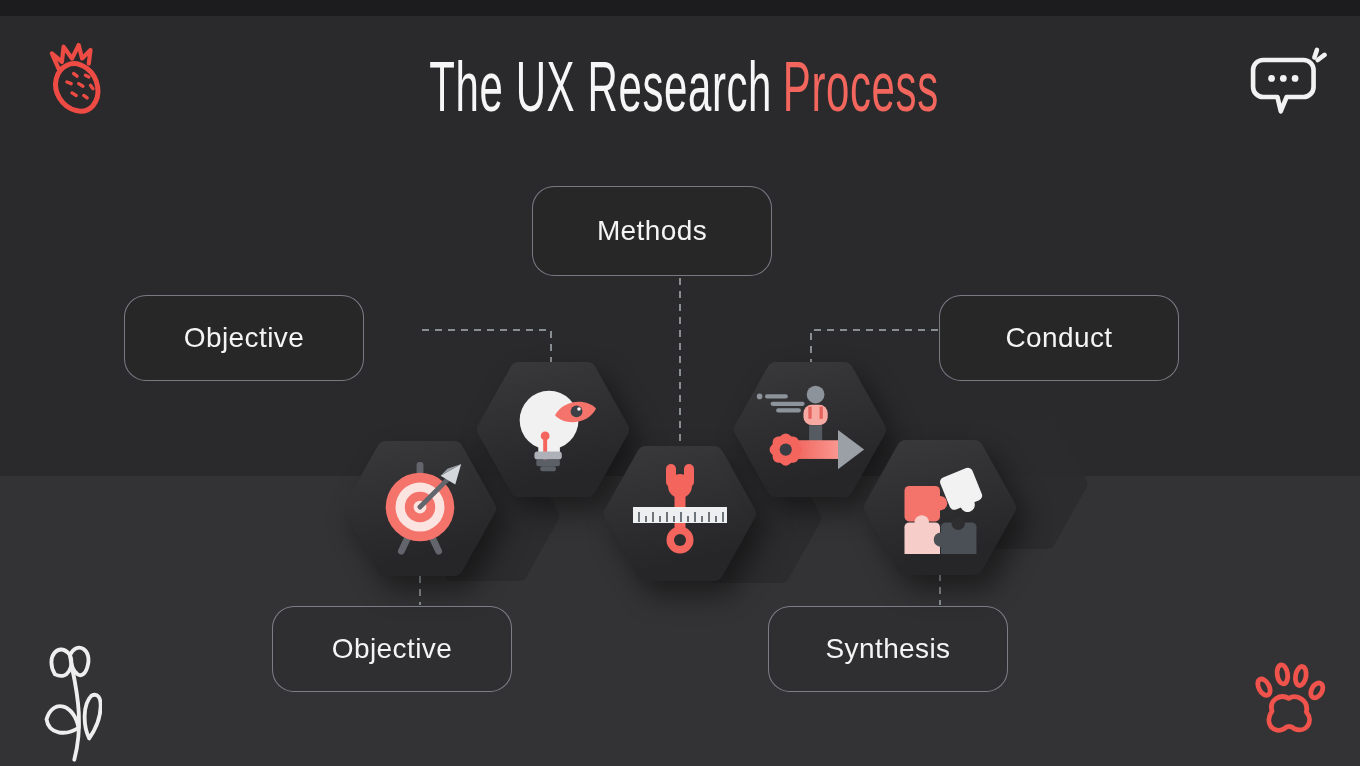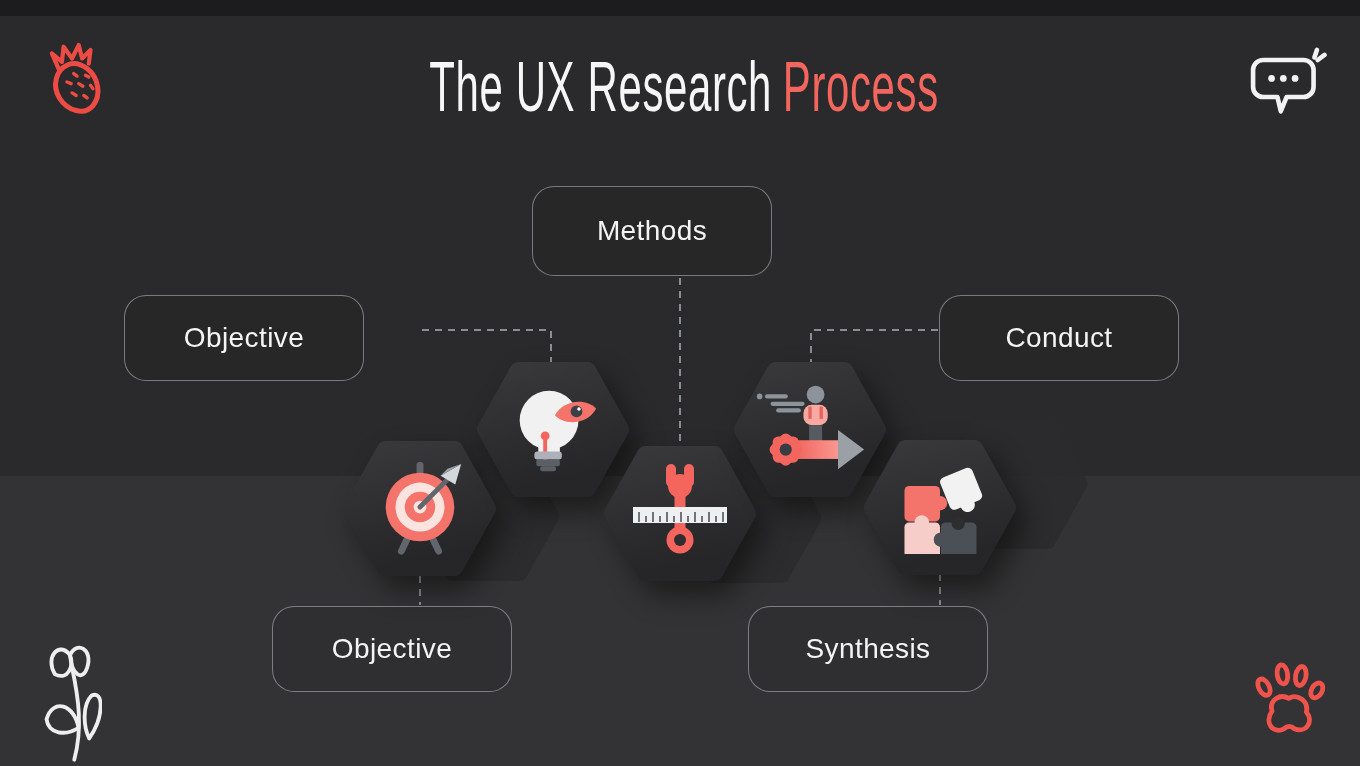--- a/index.html
+++ b/index.html
@@ -258,17 +258,17 @@
   </div>
   <div class="label-box" style="left:124px;top:279px">
     <span>Objective</span>
   </div>
   <div class="label-box" style="left:272px;top:590px">
     <span>Objective</span>
   </div>
   <div class="label-box" style="left:939px;top:279px">
     <span>Conduct</span>
   </div>
-  <div class="label-box" style="left:748px;top:590px">
+  <div class="label-box" style="left:768px;top:590px">
     <span>Synthesis</span>
   </div>
 
 </div>
 
 </body></html>

